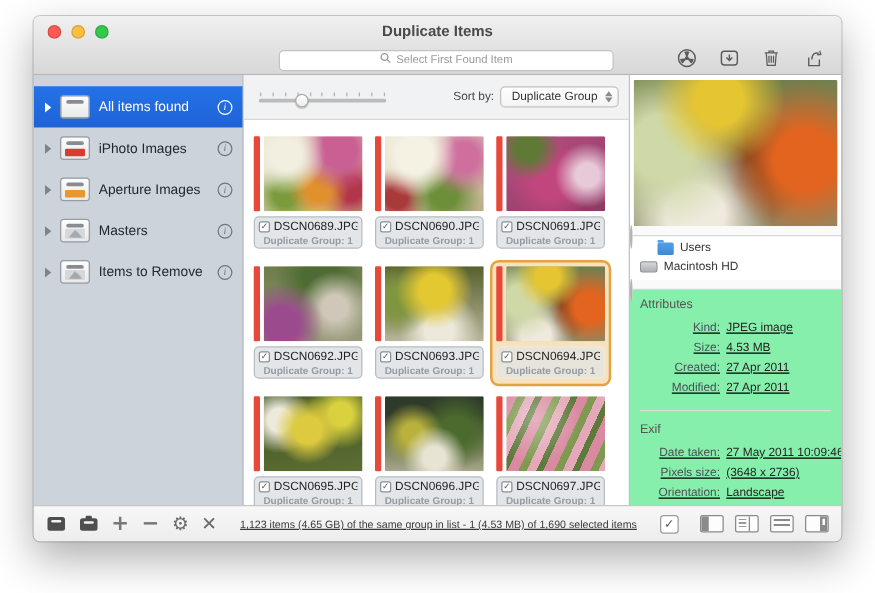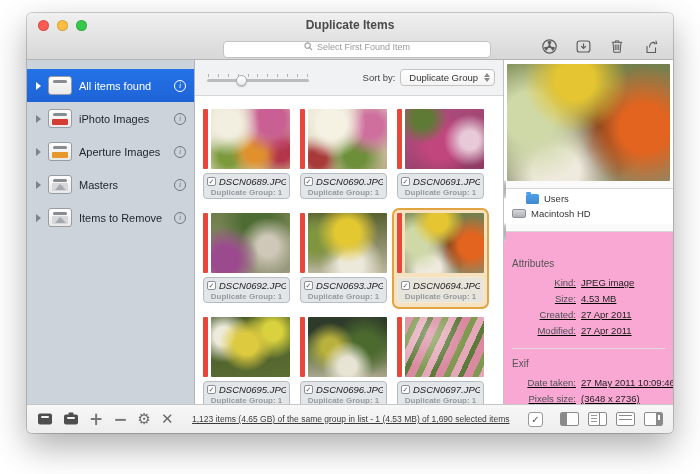--- a/index.html
+++ b/index.html
@@ -58,21 +58,21 @@
   .grid { flex:1; overflow:hidden; display:grid; grid-template-columns:repeat(3,97px); grid-auto-rows:101px; gap:3px 0; padding:8px 0 0 3px; align-content:start; }
   .cell { border:2px solid transparent; border-radius:7px; padding:3px 3px 2px; cursor:pointer; width:97px; }
   .cell.selected { border-color:var(--selection-orange,#e2a342); background:var(--selection-orange-bg,#f6e2bf); }
   .thumb-row { display:flex; gap:3px; }
   .redbar { width:5px; height:60px; background:var(--duplicate-red,#e8483a); border-radius:1px; flex:none; }
   .photo { width:79px; height:60px; border-radius:1px; }
   .label-box { margin-top:4px; background:#e3e6e9; border:1px solid #b6bcc2; border-radius:4px; padding:2px 3px 1px; }
   .cell.selected .label-box { background:rgba(228,229,226,.8); border-color:#f1ead9; }
   .lb-line1 { display:flex; align-items:center; gap:3px; }
   .check { width:9px; height:9px; border:1px solid #8a9096; border-radius:2px; background:#fdfdfd; font-size:7px; line-height:7px; color:#555; text-align:center; flex:none; }
-  .fname { font-size:9.5px; color:#222; white-space:nowrap; overflow:hidden;font-style:italic; }
+  .fname { font-size:9.5px; color:#222; white-space:nowrap; overflow:hidden; }
   .group { font-size:8px; color:#959ba0; text-align:center; margin-top:1px;font-weight:bold; }
   
   .p1 { background:radial-gradient(circle at 22% 25%,#f2efe0 0 16%,transparent 42%),radial-gradient(circle at 76% 18%,#c95f93 0 18%,transparent 44%),radial-gradient(circle at 55% 72%,#e0912c 0 14%,transparent 40%),radial-gradient(circle at 22% 78%,#7a9a3c 0 12%,transparent 34%),radial-gradient(circle at 88% 70%,#b3354a 0 12%,transparent 34%),linear-gradient(135deg,#e8e4d2,#c8b98a); }
   .p2 { background:radial-gradient(circle at 30% 25%,#f5f2e4 0 20%,transparent 48%),radial-gradient(circle at 80% 28%,#cf6f9e 0 15%,transparent 40%),radial-gradient(circle at 60% 78%,#6d8f3a 0 16%,transparent 44%),radial-gradient(circle at 12% 82%,#a83a3a 0 10%,transparent 28%),linear-gradient(160deg,#e9e2cf,#b9ad85); }
   .p3 { background:radial-gradient(circle at 22% 16%,#5e7a35 0 12%,transparent 32%),radial-gradient(circle at 82% 52%,#e7c9d8 0 13%,transparent 36%),radial-gradient(circle at 45% 60%,#c2467e 0 24%,transparent 60%),linear-gradient(150deg,#b65083,#8e3a62); }
   .p4 { background:radial-gradient(circle at 18% 78%,#9c4a8e 0 17%,transparent 42%),radial-gradient(circle at 72% 55%,#cfc8b8 0 15%,transparent 44%),radial-gradient(circle at 58% 14%,#4e6b33 0 20%,transparent 54%),linear-gradient(170deg,#6d7d4a,#9a9a7e); }
   .p5 { background:radial-gradient(circle at 50% 32%,#e3c832 0 22%,transparent 54%),radial-gradient(circle at 12% 45%,#7f953f 0 13%,transparent 38%),radial-gradient(circle at 55% 86%,#ece8da 0 17%,transparent 48%),linear-gradient(180deg,#57602e,#b9b59a); }
   .p6 { background:radial-gradient(circle at 42% 14%,#e5c531 0 14%,transparent 38%),radial-gradient(circle at 14% 45%,#cfd9a8 0 16%,transparent 44%),radial-gradient(circle at 84% 55%,#e2641f 0 16%,transparent 42%),radial-gradient(circle at 30% 92%,#efeade 0 15%,transparent 40%),radial-gradient(circle at 55% 60%,#4e3420 0 13%,transparent 44%),linear-gradient(160deg,#6a7a42,#8a8a6a); }
   .p7 { background:radial-gradient(circle at 45% 45%,#ddca3e 0 20%,transparent 50%),radial-gradient(circle at 16% 32%,#eeeadb 0 12%,transparent 34%),radial-gradient(circle at 78% 24%,#d9d23e 0 12%,transparent 36%),linear-gradient(170deg,#3e5524,#5d6e33); }
   .p8 { background:radial-gradient(circle at 50% 82%,#e8e4d4 0 14%,transparent 40%),radial-gradient(circle at 28% 50%,#b9b13c 0 13%,transparent 38%),radial-gradient(circle at 72% 46%,#4c6a2e 0 17%,transparent 48%),linear-gradient(180deg,#2e3b2a 0 24%,#6b7a4e 60%,#a8a58c); }
@@ -81,21 +81,21 @@
   .inspector { width:170px; border-left:1px solid #bfc3c7; background:#fff; display:flex; flex-direction:column; flex:none; }
   .photo-large { height:117px; margin:4px 3px 0; border-radius:1px; }
   .panel-divider { position:relative; height:8px; background:#fafafa; border-bottom:1px solid #d6d6d6; cursor:row-resize; }
   .panel-divider .dot { width:5px; height:5px; border:1px solid #b3b3b3; border-radius:50%; background:#fff; margin:1px auto 0; }
   .vol-rows { background:#fff; padding:2px 0 3px; }
   .vol-row { display:flex; align-items:center; gap:5px; height:15px; font-size:9.5px; color:#333; padding-left:8px; cursor:default; }
   .vol-row.indent { padding-left:22px; }
   .drive-ic { width:14px; height:9px; background:linear-gradient(#d6d8da,#aeb1b5); border:1px solid #8e9196; border-radius:2px; flex:none; }
   .folder-ic { width:13px; height:10px; background:linear-gradient(var(--folder-blue,#4fa0e8),#3e8ad2); border-radius:1.5px; position:relative; flex:none; }
   .folder-ic::before { content:""; position:absolute; top:-2px; left:0; width:5px; height:2px; background:var(--folder-blue,#4fa0e8); border-radius:1px 1px 0 0; }
-  .info-area { flex:1; background:#f9a8d4; padding:24px 8px 6px; font-size:9.5px; overflow:hidden; }
+  .info-area { flex:1; background:#86efac; padding:4px 8px 6px; font-size:9.5px; overflow:hidden; }
   .section-title { font-size:10px; color:#555; margin:2px 0 8px; }
   .kv { display:grid; grid-template-columns:64px 1fr; column-gap:5px; row-gap:5px;text-decoration:underline; }
   .kv .k { text-align:right; color:#494f55; }
   .kv .v { color:#1f1f1f; white-space:nowrap; }
   .exif-sec { margin-top:12px; border-top:1px solid #dcdcdc; padding-top:7px; }
   
   .statusbar { height:29px; flex:none; background:linear-gradient(#f7f7f7,#ededed); border-top:1px solid #c6c6c6; display:flex; align-items:center; padding:0 10px; }
   .sb-left { display:flex; align-items:center; gap:10px; }
   .sb-btn { background:none; border:none; padding:0; cursor:pointer; display:flex; align-items:center; justify-content:center; height:18px; }
   .glyph { font-size:15px; color:#6a6a6a; line-height:1; font-family:"DejaVu Sans",sans-serif; }

